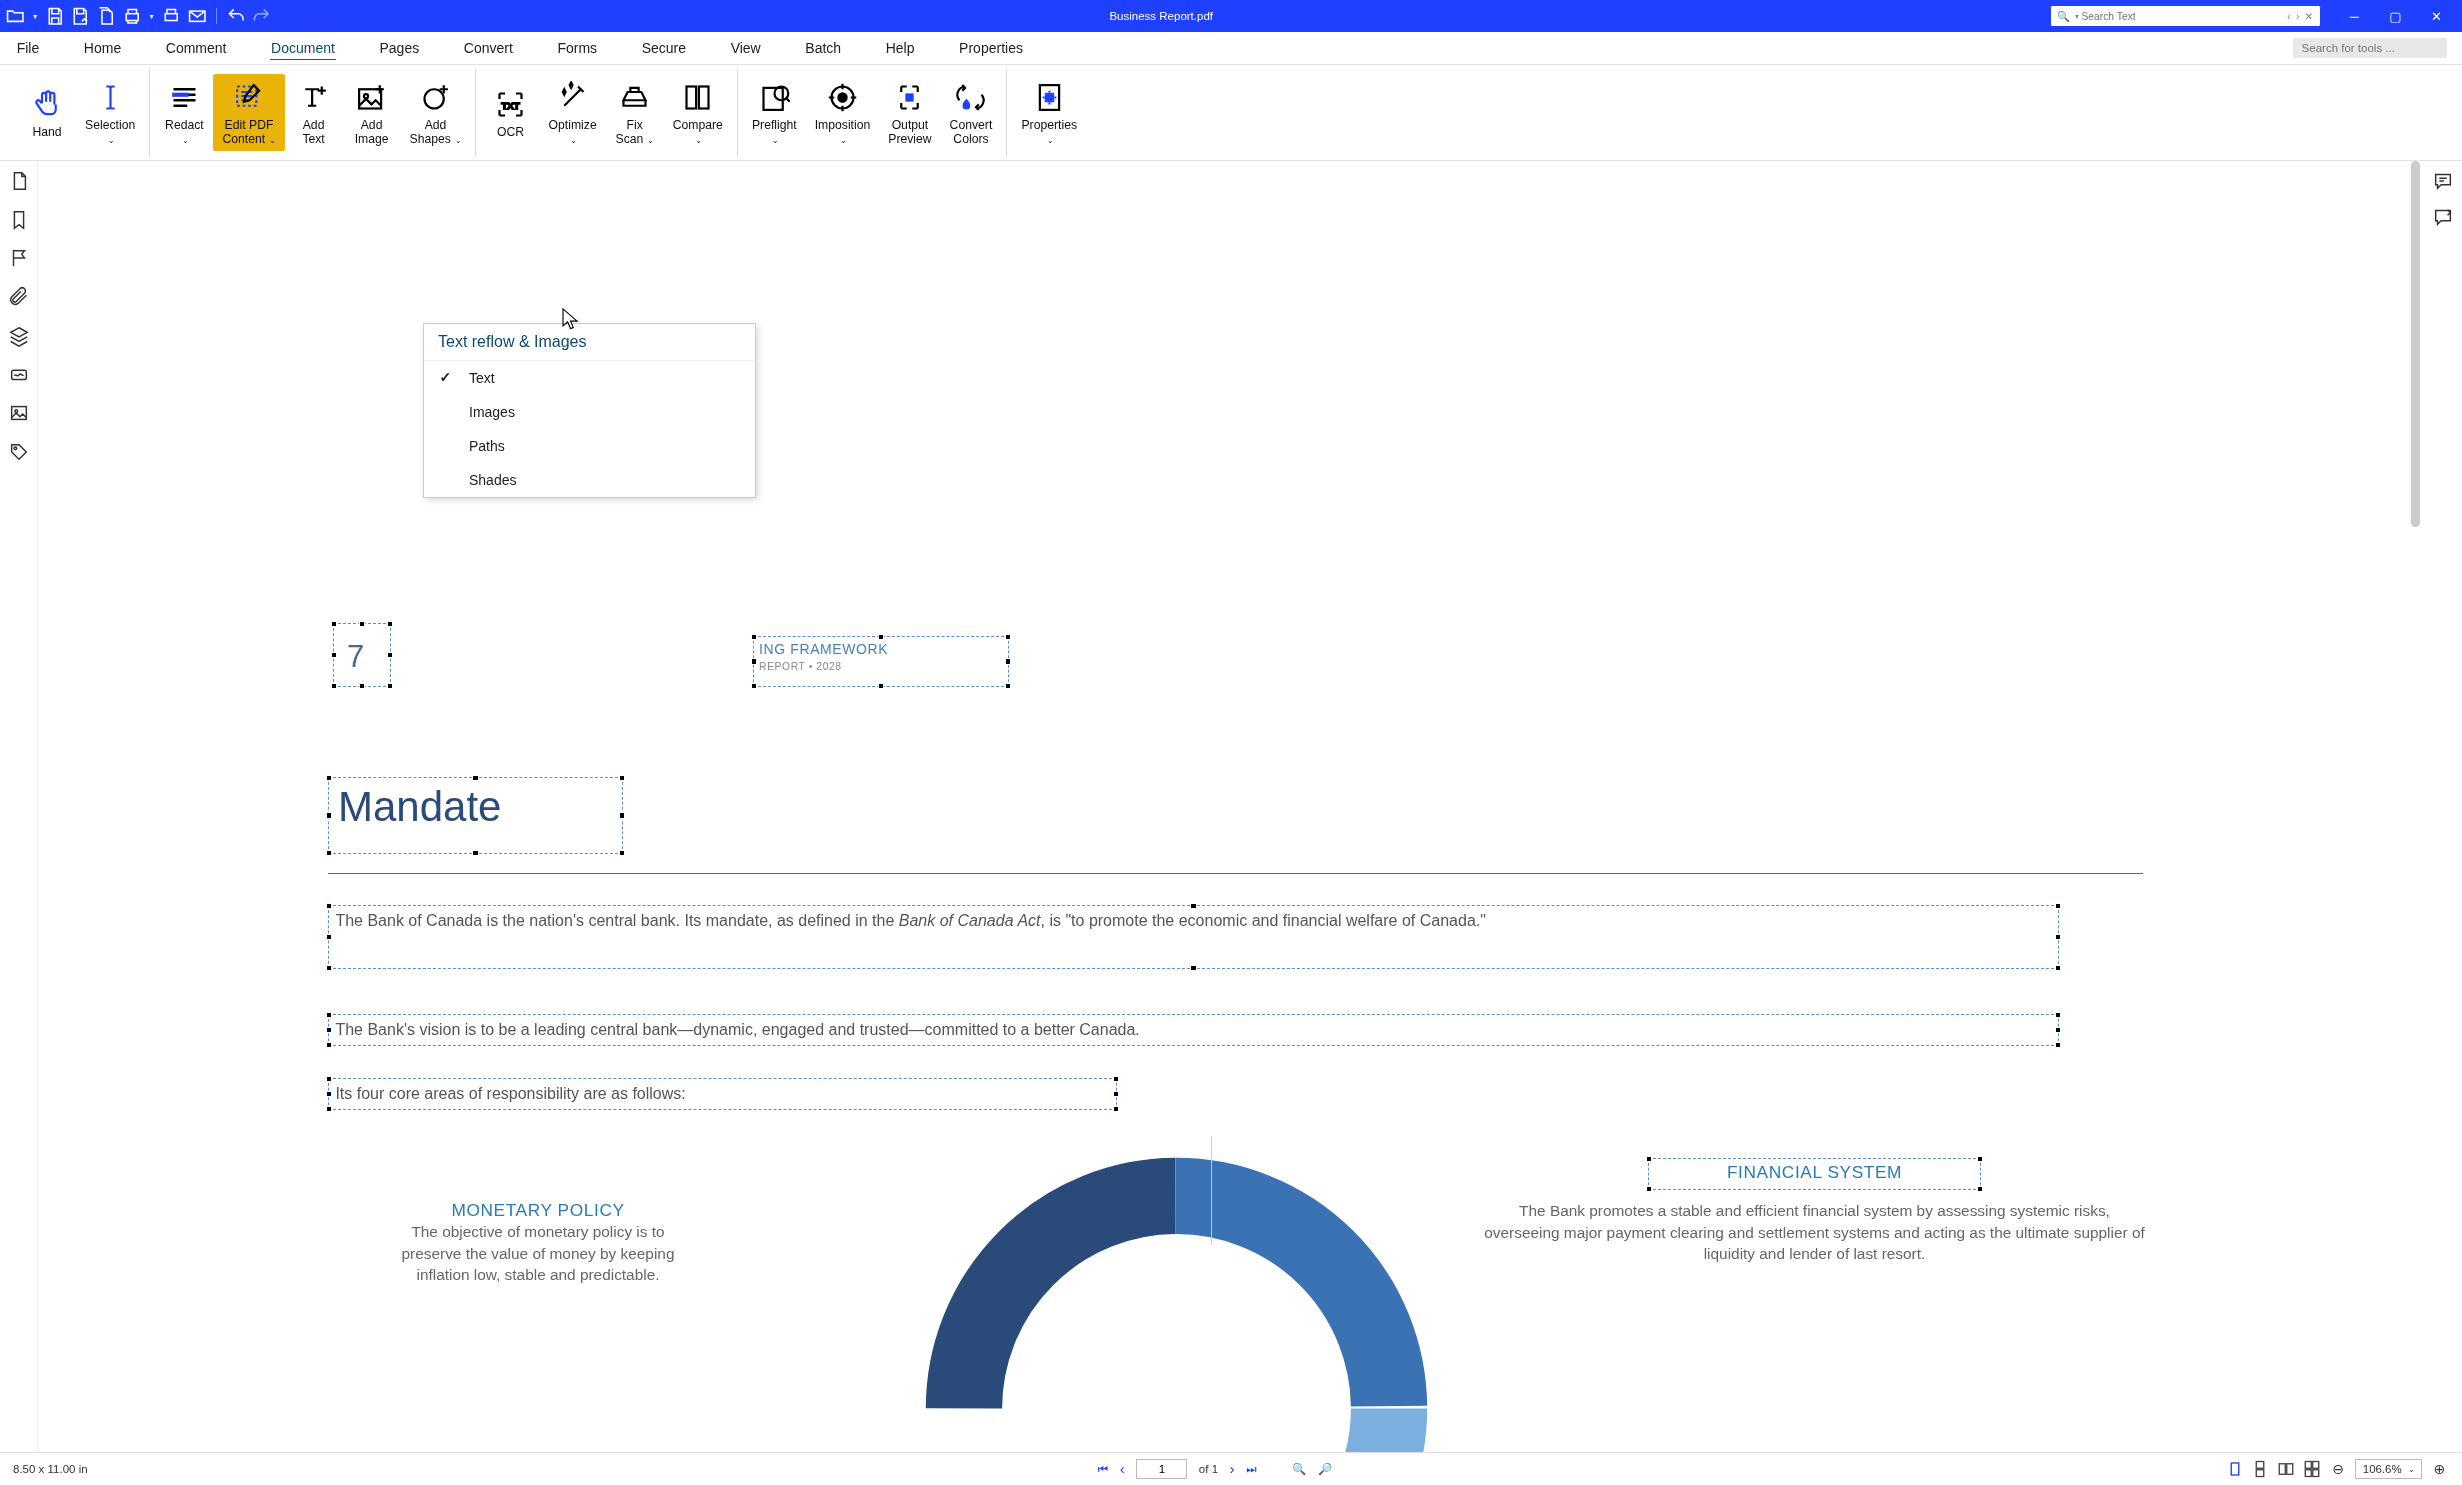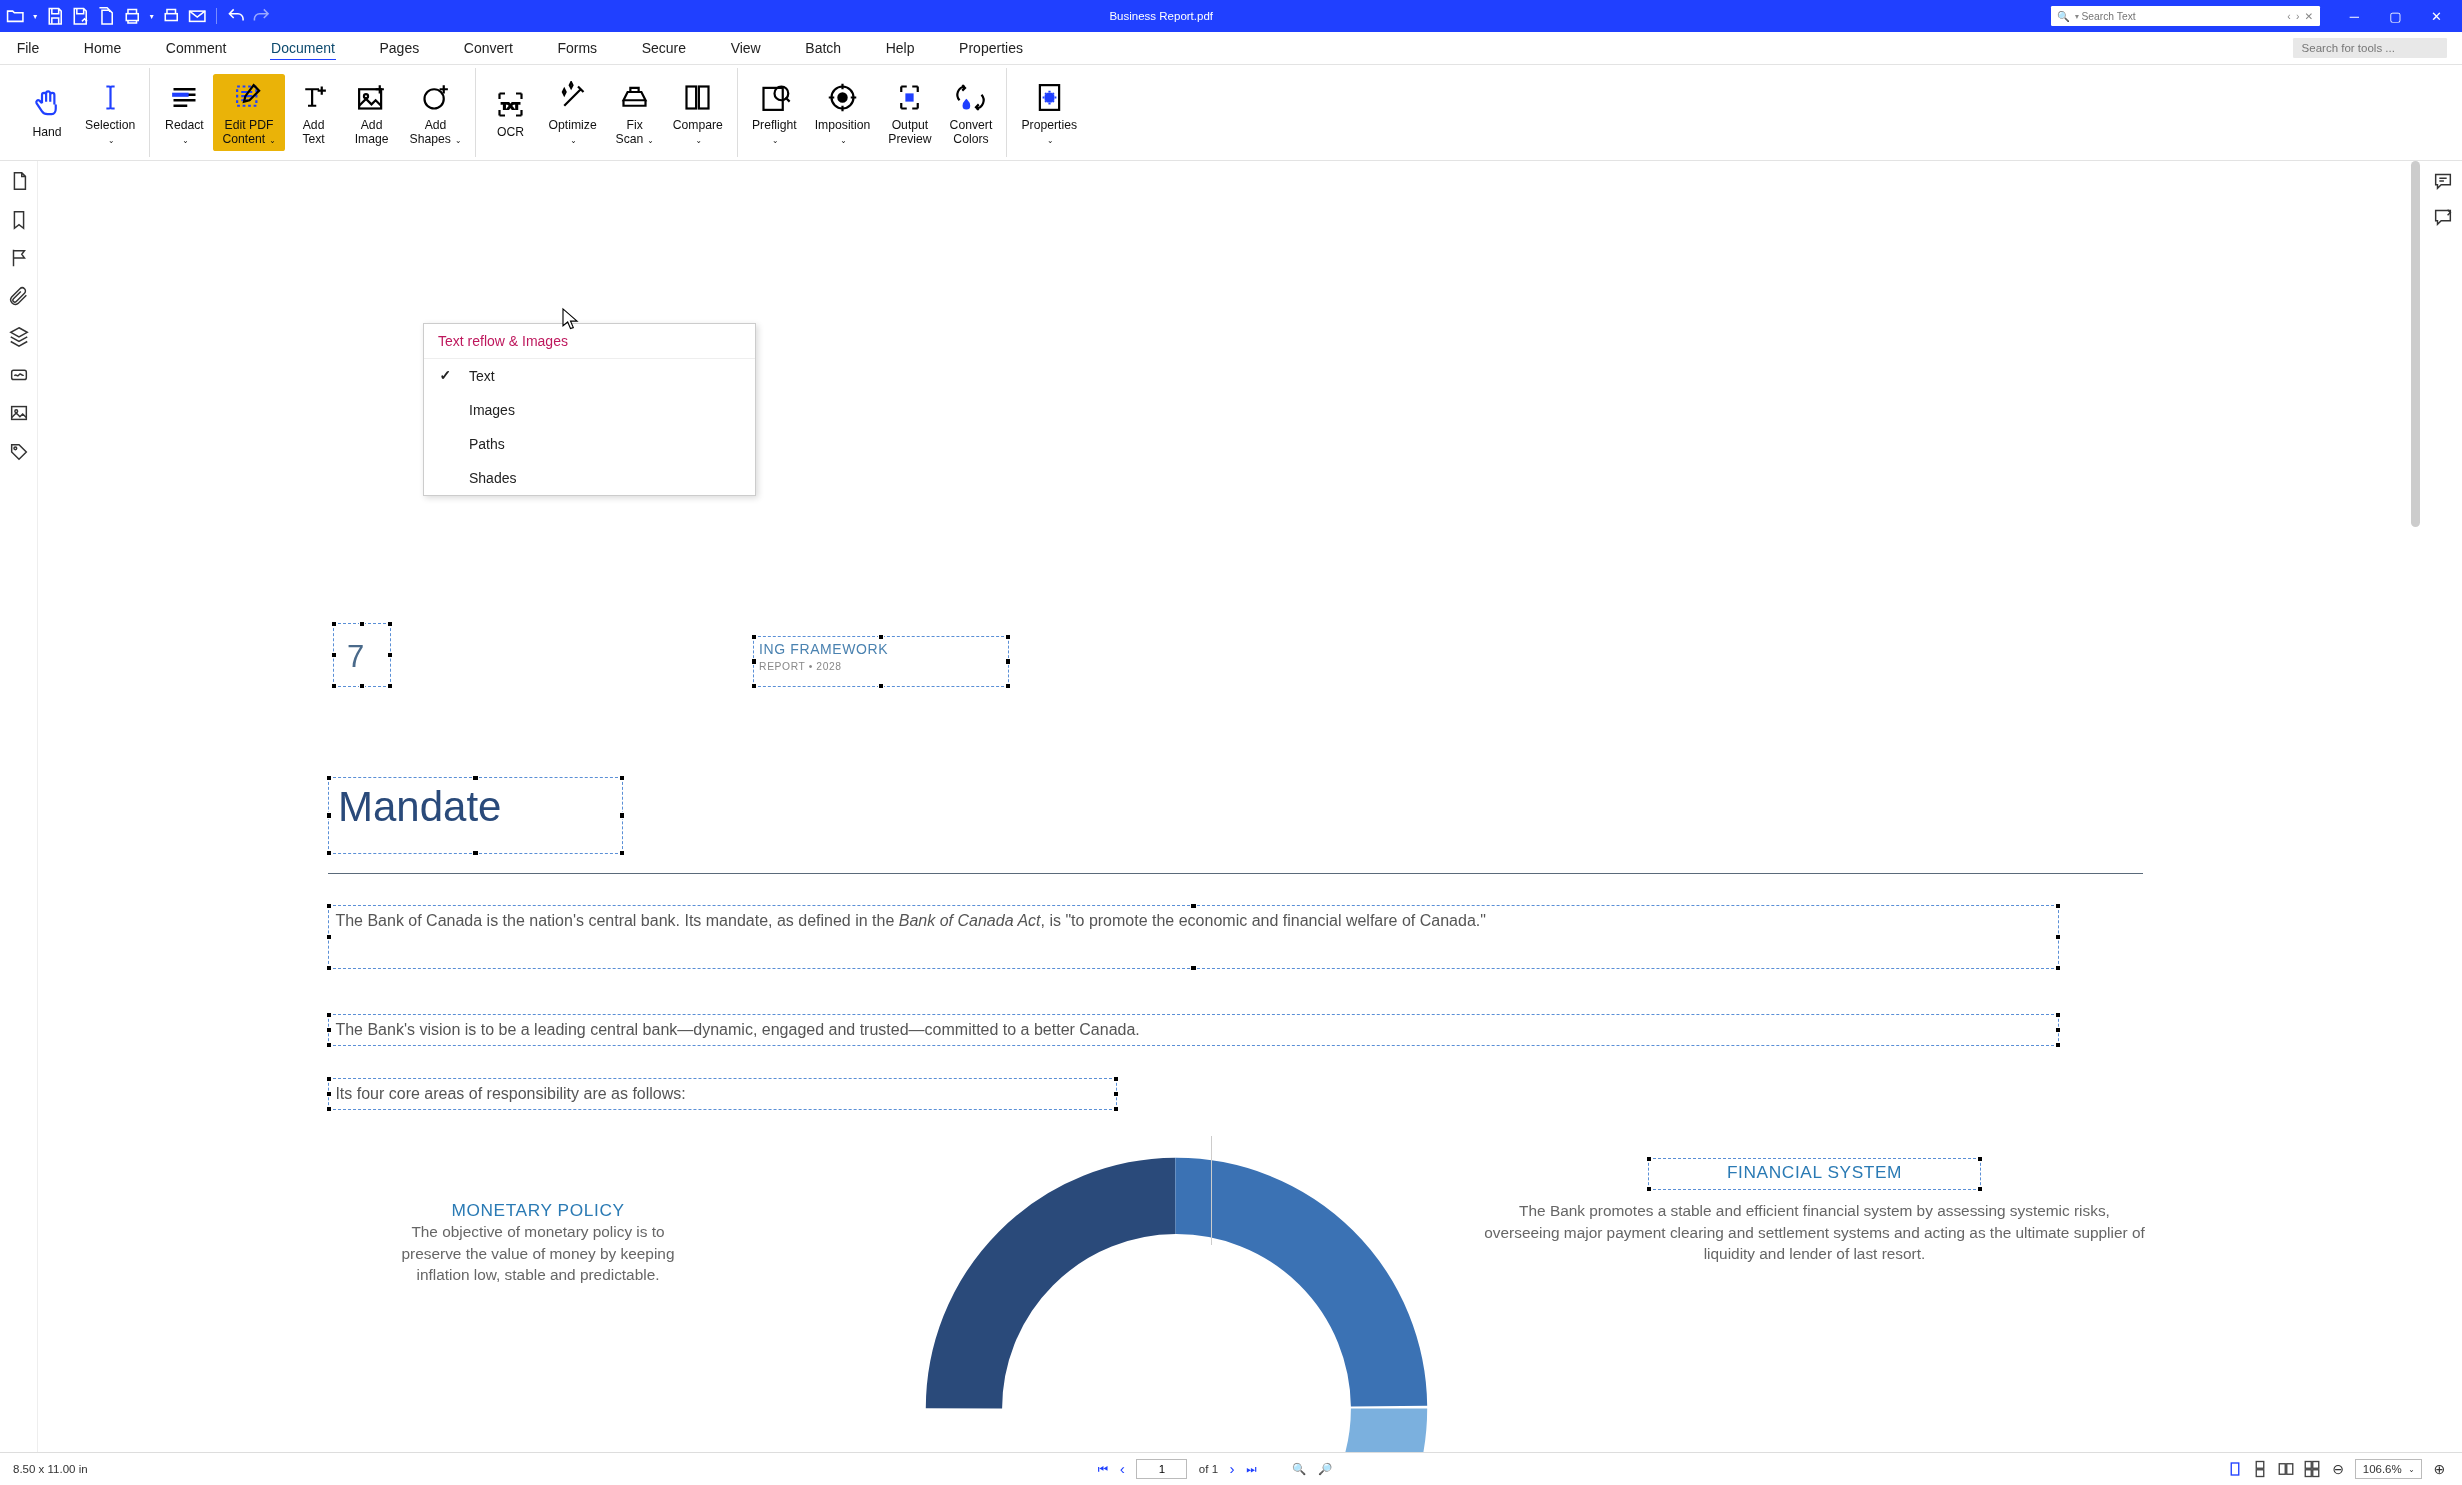--- a/index.html
+++ b/index.html
@@ -34,21 +34,21 @@
 .canvas{flex:1;position:relative;overflow:hidden;background:#fff}
 .editbox{border:1.3px dashed #5a8fd6;position:absolute;background:rgba(255,255,255,0)}
 .editbox .handle{position:absolute;width:6.4px;height:6.4px;background:#000;border:0.6px solid #fff}
 .editbox .h-tl{top:-3.2px;left:-3.2px}.editbox .h-tr{top:-3.2px;right:-3.2px}
 .editbox .h-bl{bottom:-3.2px;left:-3.2px}.editbox .h-br{bottom:-3.2px;right:-3.2px}
 .editbox .h-tc{top:-3.2px;left:50%;margin-left:-3.2px}.editbox .h-bc{bottom:-3.2px;left:50%;margin-left:-3.2px}
 .editbox .h-ml{left:-3.2px;top:50%;margin-top:-3.2px}.editbox .h-mr{right:-3.2px;top:50%;margin-top:-3.2px}
 .dropdown{position:absolute;left:385px;top:162px;width:333px;background:#fff;border:0.6px solid #ccc;box-shadow:1.9px 1.9px 6.4px rgba(0,0,0,.15);z-index:100}
 .dropdown .ditem{padding:9px 14px 9px 45px;font-size:14px;color:#222;cursor:pointer;position:relative}
 .dropdown .ditem .check{position:absolute;left:15.4px;top:7.7px;font-size:14px;font-weight:bold}
-.dropdown .dhdr{padding:9px 14px;font-size:14px;color:#be185d;border-bottom:0.6px solid #eee}
+.dropdown .dhdr{padding:9px 14px;font-size:16px;color:#0c4a6e;border-bottom:0.6px solid #eee}
 .rightbar{width:38px;display:flex;flex-direction:column;align-items:center;padding-top:9px;gap:14px}
 .rightbar .ricon{width:22px;height:22px;cursor:pointer;color:#333}
 .scrollbar{position:absolute;right:3.8px;top:0;width:9px;height:366px;background:#ccc;border-radius:4.5px}
 .statusbar{height:33px;border-top:0.6px solid #ddd;display:flex;align-items:center;padding:0 13px;font-size:11.5px;color:#333}
 .sb-left{flex:0 0 192px}
 .sb-center{flex:1;display:flex;align-items:center;justify-content:center;gap:11.5px}
 .sb-center .pginput{width:51px;height:20.5px;border:0.6px solid #bbb;text-align:center;font-size:11.5px}
 .sb-right{display:flex;align-items:center;gap:7.7px}
 .sb-right .vbtn{width:18px;height:18px;cursor:pointer;color:#444}
 .sb-right .vbtn.active{color:#2040ff}

